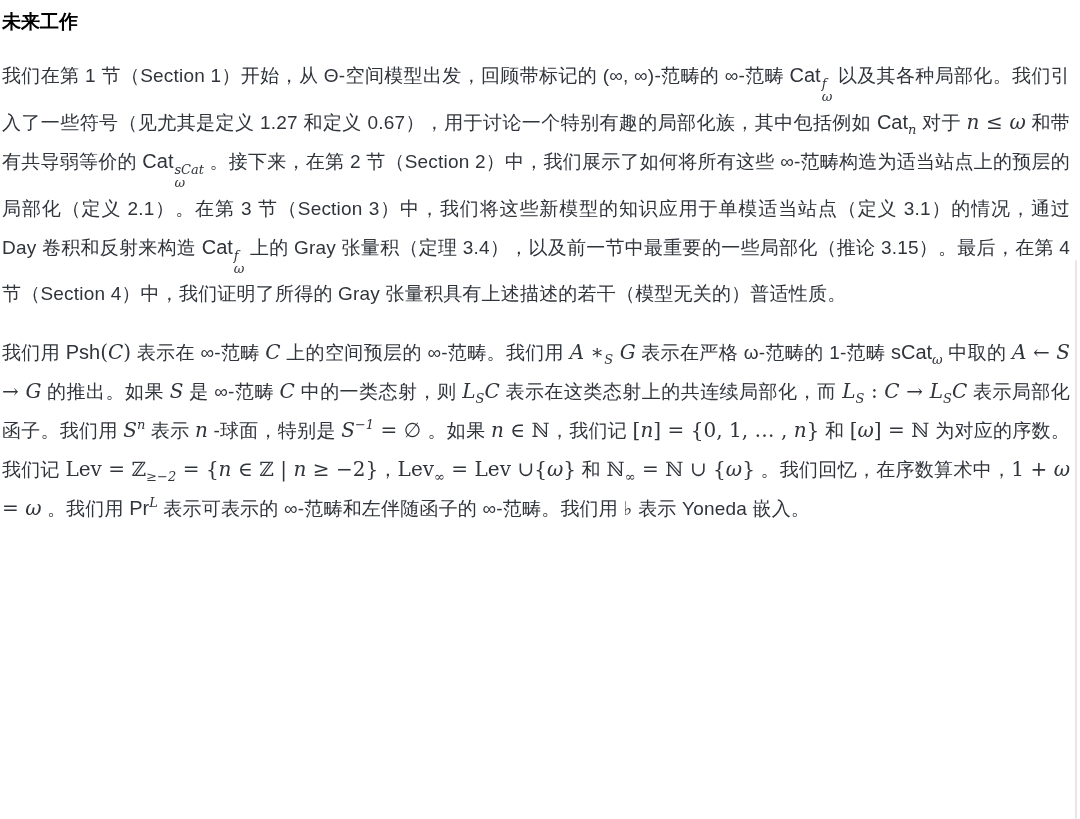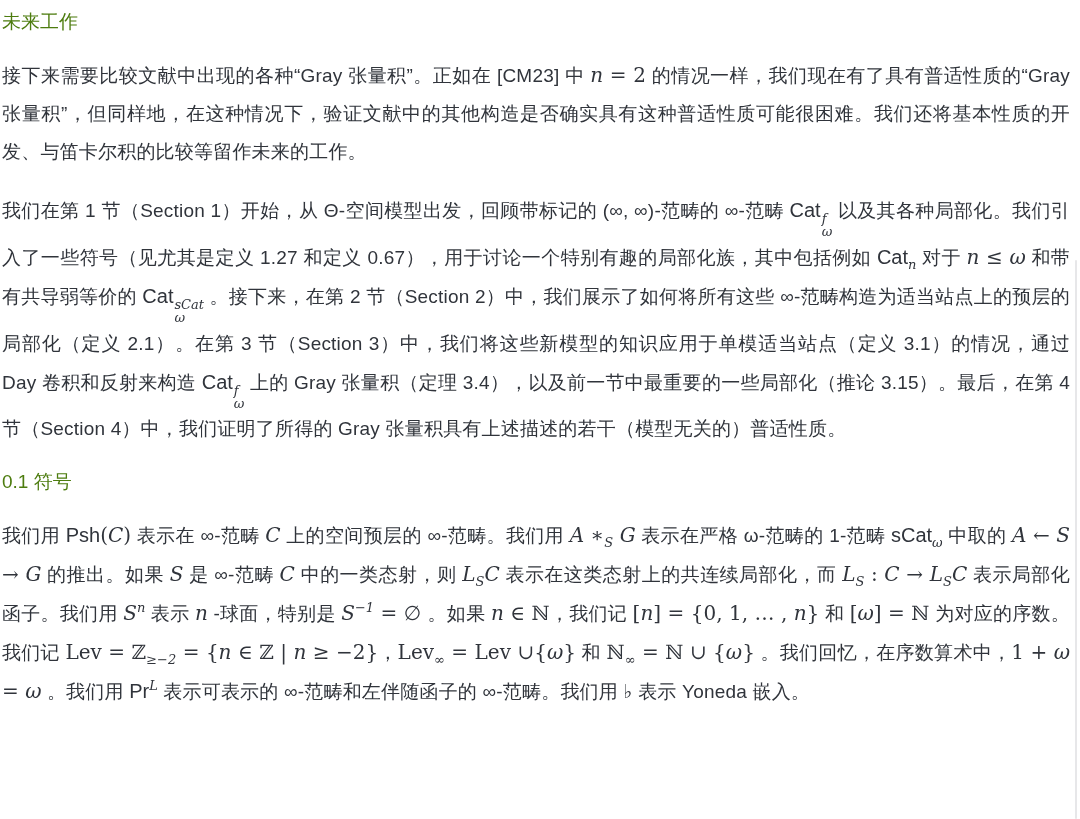--- a/index.html
+++ b/index.html
@@ -7,22 +7,22 @@
     width:1080px;height:819px;
     background:#ffffff;
     color:#30343b;
     font-family:"Liberation Sans","DejaVu Sans",sans-serif;
     font-size:19px;
     position:relative;
     overflow:hidden;
   }
   .doc{padding:8px 10px 0 2px;box-sizing:border-box;width:1080px;}
   .hd{
-    font-size:19px;font-weight:400;line-height:28px;
-    margin:0 0 20px 0;color:#4d7c0f;
+    font-size:19px;font-weight:700;line-height:28px;
+    margin:0 0 20px 0;color:#000000;
   }
   .para{
     line-height:38px;margin:0 0 20px 0;
     text-align:justify;letter-spacing:.2px;
   }
   .para.last{margin-bottom:0;}
   
   .s-sf{font-family:"Liberation Sans","DejaVu Sans",sans-serif;font-size:20px;letter-spacing:0;}
   .s-it{font-family:"DejaVu Serif","Liberation Serif",serif;font-style:italic;font-size:20px;letter-spacing:0;}
   .s-rm{font-family:"DejaVu Serif","Liberation Serif",serif;font-size:20px;letter-spacing:0;}
@@ -43,33 +43,31 @@
     background:#e7e7e9;border-radius:2px;
   }
 </style>
 </head>
 <body>
 
 <div class="doc">
 
   <div class="hd">未来工作</div>
 
-  <div class="para"><span>接下来需要比较文献中出现的各种“Gray 张量积”。正如在 [CM23] 中 </span><span class="s-it">n</span><span class="s-rm"> = 2</span><span> 的情况一样，我们现在有了具有普适性质的“Gray 张量积”，但同样地，在这种情况下，验证文献中的其他构造是否确实具有这种普适性质可能很困难。我们还将基本性质的开发、与笛卡尔积的比较等留作未来的工作。</span></div>
 
 
   <div class="para"><span>我们在第 1 节（Section 1）开始，从 Θ-空间模型出发，回顾带标记的 (∞, ∞)-范畴的 ∞-范畴 </span><span class="s-sf">Cat<span class="ss">
           <span class="sp">f</span>
           <span class="sb">ω</span>
         </span></span><span> 以及其各种局部化。我们引入了一些符号（见尤其是定义 1.27 和定义 0.67），用于讨论一个特别有趣的局部化族，其中包括例如 </span><span class="s-sf">Cat<sub>n</sub></span><span> 对于 </span><span class="s-it">n</span><span class="s-rm"> ≤ </span><span class="s-it">ω</span><span> 和带有共导弱等价的 </span><span class="s-sf">Cat<span class="ss">
           <span class="sp">sCat</span>
           <span class="sb">ω</span>
         </span></span><span> 。接下来，在第 2 节（Section 2）中，我们展示了如何将所有这些 ∞-范畴构造为适当站点上的预层的局部化（定义 2.1）。在第 3 节（Section 3）中，我们将这些新模型的知识应用于单模适当站点（定义 3.1）的情况，通过 Day 卷积和反射来构造 </span><span class="s-sf">Cat<span class="ss">
           <span class="sp">f</span>
           <span class="sb">ω</span>
         </span></span><span> 上的 Gray 张量积（定理 3.4），以及前一节中最重要的一些局部化（推论 3.15）。最后，在第 4 节（Section 4）中，我们证明了所得的 Gray 张量积具有上述描述的若干（模型无关的）普适性质。</span></div>
 
-  <div class="hd">0.1 符号</div>
 
   <div class="para last"><span>我们用 </span><span class="s-sf">Psh</span><span class="s-rm">(</span><span class="s-scr">C</span><span class="s-rm">)</span><span> 表示在 ∞-范畴 </span><span class="s-scr">C</span><span> 上的空间预层的 ∞-范畴。我们用 </span><span class="s-it">A</span><span class="s-rm"> ∗<sub>S</sub></span><span class="s-rm"> </span><span class="s-it">G</span><span> 表示在严格 ω-范畴的 1-范畴 </span><span class="s-sf">sCat<sub>ω</sub></span><span> 中取的 </span><span class="s-it">A</span><span class="s-rm"> ← </span><span class="s-it">S</span><span class="s-rm"> → </span><span class="s-it">G</span><span> 的推出。如果 </span><span class="s-it">S</span><span> 是 ∞-范畴 </span><span class="s-scr">C</span><span> 中的一类态射，则 </span><span class="s-it">L<sub>S</sub></span><span class="s-scr">C</span><span> 表示在这类态射上的共连续局部化，而 </span><span class="s-it">L<sub>S</sub></span><span class="s-rm"> : </span><span class="s-scr">C</span><span class="s-rm"> → </span><span class="s-it">L<sub>S</sub></span><span class="s-scr">C</span><span> 表示局部化函子。我们用 </span><span class="s-it">S<sup>n</sup></span><span> 表示 </span><span class="s-it">n</span><span> -球面，特别是 </span><span class="s-it">S<sup>−1</sup></span><span class="s-rm"> = ∅ </span><span>。如果 </span><span class="s-it">n</span><span class="s-rm"> ∈ ℕ</span><span>，我们记 </span><span class="s-rm">[</span><span class="s-it">n</span><span class="s-rm">] = {0, 1, … , </span><span class="s-it">n</span><span class="s-rm">}</span><span> 和 </span><span class="s-rm">[</span><span class="s-it">ω</span><span class="s-rm">] = ℕ</span><span> 为对应的序数。我们记 </span><span class="s-rm">Lev = ℤ<sub>≥−2</sub></span><span class="s-rm"> = {</span><span class="s-it">n</span><span class="s-rm"> ∈ ℤ | </span><span class="s-it">n</span><span class="s-rm"> ≥ −2}</span><span>，</span><span class="s-rm">Lev<sub>∞</sub></span><span class="s-rm"> = Lev ∪{</span><span class="s-it">ω</span><span class="s-rm">}</span><span> 和 </span><span class="s-rm">ℕ<sub>∞</sub></span><span class="s-rm"> = ℕ ∪ {</span><span class="s-it">ω</span><span class="s-rm">}</span><span> 。我们回忆，在序数算术中，</span><span class="s-rm">1 + </span><span class="s-it">ω</span><span class="s-rm"> = </span><span class="s-it">ω</span><span> 。我们用 </span><span class="s-sf">Pr<sup>L</sup></span><span> 表示可表示的 ∞-范畴和左伴随函子的 ∞-范畴。我们用 ♭ 表示 Yoneda 嵌入。</span></div>
 
 </div>
 
 <div class="scrollbar"></div>
 
 </body></html>

